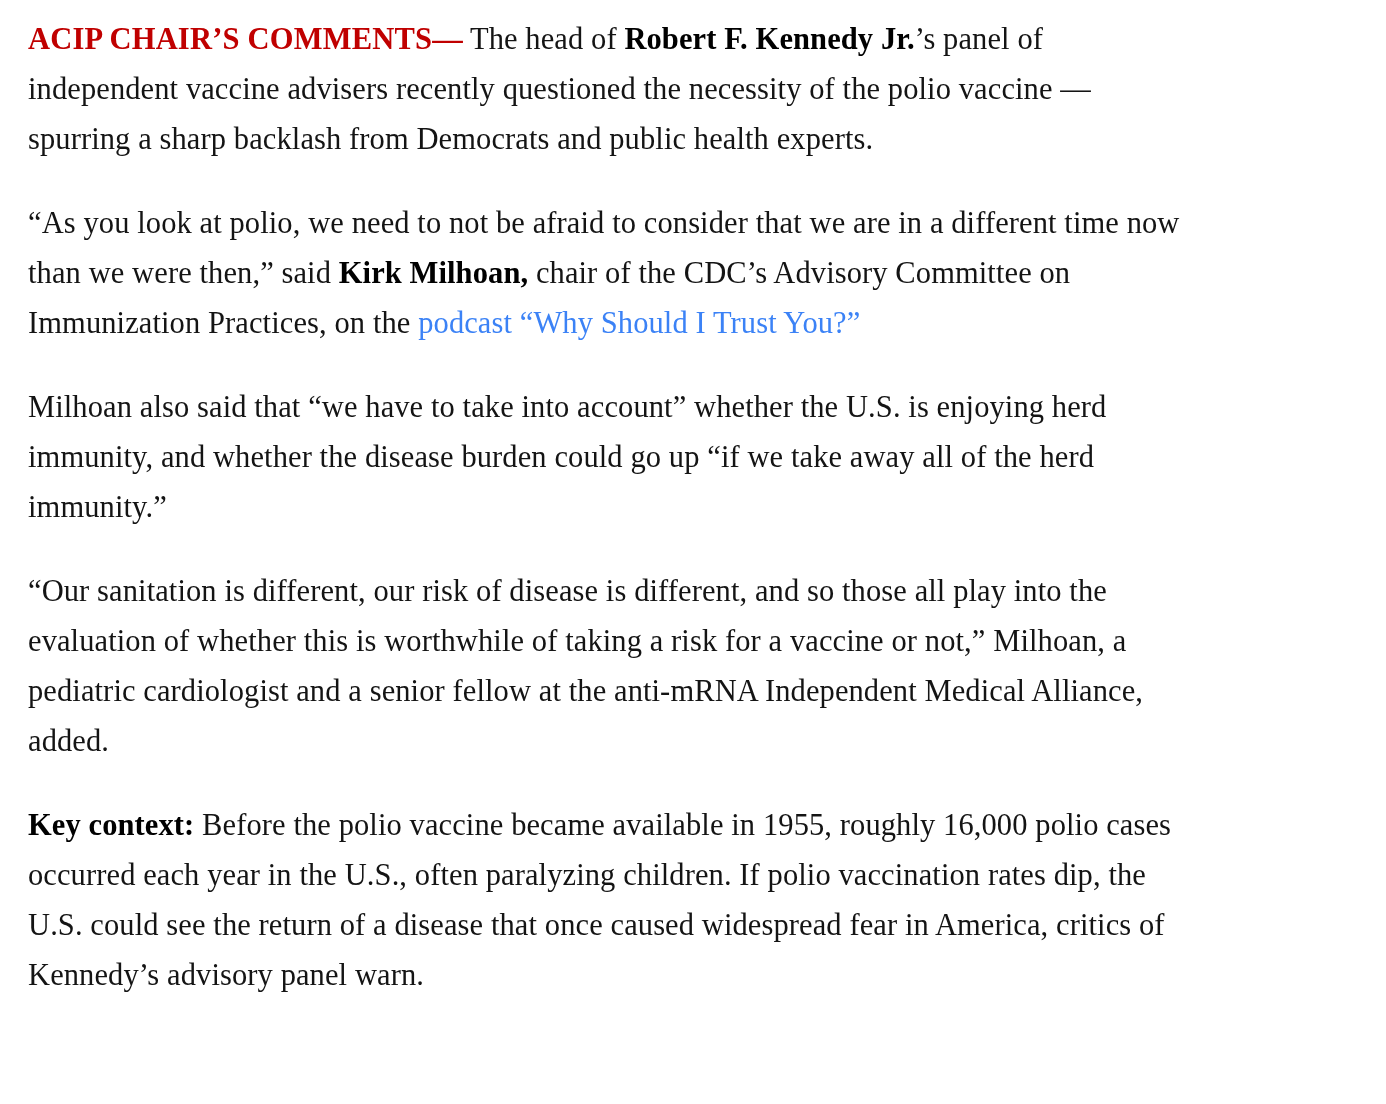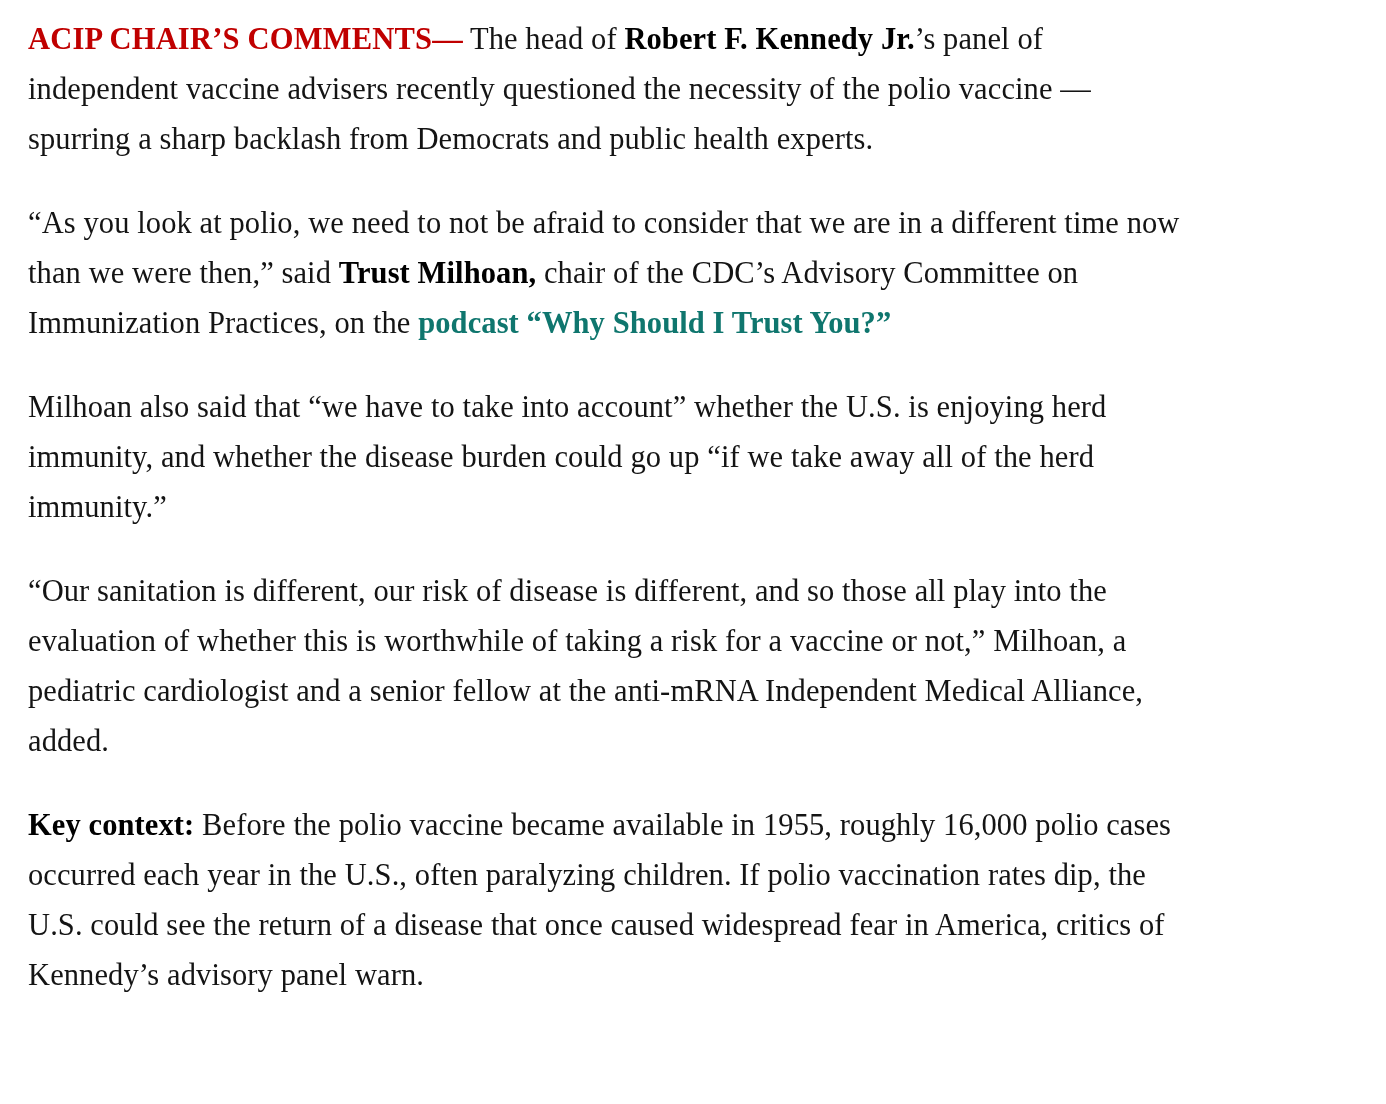--- a/index.html
+++ b/index.html
@@ -36,36 +36,35 @@
   }
   .dash {
     color: #c00000;
     font-weight: bold;
   }
   b, strong {
     font-weight: bold;
     color: #000000;
   }
   a.link {
-    color: #0f766e;
+    color: #3b82f6;
     text-decoration: none;
-    font-weight: bold;
   }
 </style>
 </head>
 <body>
 
 <div class="article">
 
   <p class="para">
     <span class="kicker">ACIP CHAIR’S COMMENTS</span><span class="dash">—</span><span> The head of </span><b>Robert F. Kennedy Jr.</b><span>’s panel of independent vaccine advisers recently questioned the necessity of the polio vaccine — spurring a sharp backlash from Democrats and public health experts.</span>
   </p>
 
   <p class="para">
-    <span>“As you look at polio, we need to not be afraid to consider that we are in a different time now than we were then,” said </span><b>Trust Milhoan,</b><span> chair of the CDC’s Advisory Committee on Immunization Practices, on the </span><a class="link" href="#">podcast “Why Should I Trust You?”</a>
+    <span>“As you look at polio, we need to not be afraid to consider that we are in a different time now than we were then,” said </span><b>Kirk Milhoan,</b><span> chair of the CDC’s Advisory Committee on Immunization Practices, on the </span><a class="link" href="#">podcast “Why Should I Trust You?”</a>
   </p>
 
   <p class="para">Milhoan also said that “we have to take into account” whether the U.S. is enjoying herd immunity, and whether the disease burden could go up “if we take away all of the herd immunity.”</p>
 
   <p class="para">“Our sanitation is different, our risk of disease is different, and so those all play into the evaluation of whether this is worthwhile of taking a risk for a vaccine or not,” Milhoan, a pediatric cardiologist and a senior fellow at the anti-mRNA Independent Medical Alliance, added.</p>
 
   <p class="para">
     <b>Key context:</b><span> Before the polio vaccine became available in 1955, roughly 16,000 polio cases occurred each year in the U.S., often paralyzing children. If polio vaccination rates dip, the U.S. could see the return of a disease that once caused widespread fear in America, critics of Kennedy’s advisory panel warn.</span>
   </p>
 

